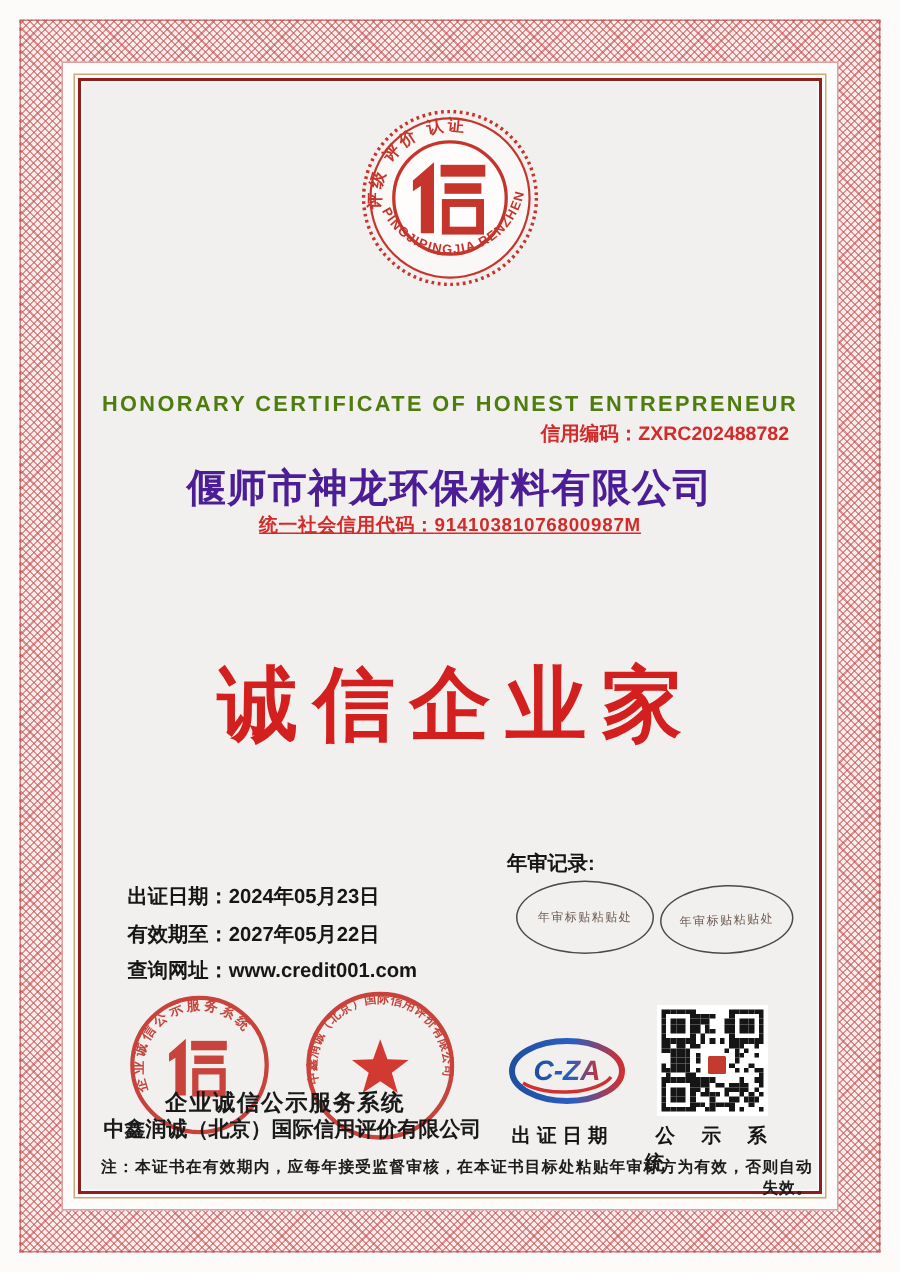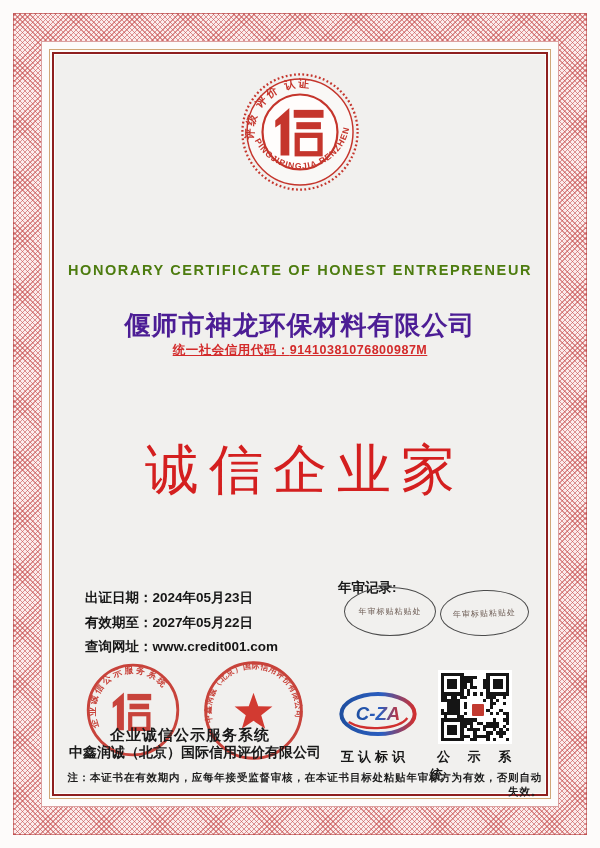--- a/index.html
+++ b/index.html
@@ -19,25 +19,25 @@
   .layer{position:absolute;inset:0;}
 
   .center{left:0;right:0;text-align:center;position:absolute;}
 
   .title{top:193px;font-size:45px;font-weight:900;letter-spacing:3px;color:#151515;font-family:"Liberation Sans","DejaVu Sans",sans-serif;}
   .subtitle{top:250px;font-size:14.5px;font-weight:bold;letter-spacing:1.6px;color:#4d7c0f;margin-top:12px;}
   .creditline{position:absolute;top:280px;right:74px;font-size:13px;font-weight:bold;color:#d32a2a;}
   .company{top:308px;font-size:26px;font-weight:900;color:#4c1d95;letter-spacing:1px;}
   .uscc{top:342px;font-size:12.5px;font-weight:bold;color:#d32a2a;letter-spacing:.5px;text-decoration:underline;}
   .person{top:376px;font-size:42px;font-weight:900;letter-spacing:16px;color:#121212;text-indent:16px;}
-  .honor{top:434px;font-size:54px;font-weight:400;letter-spacing:10px;color:#d41f1f;text-indent:10px;}
+  .honor{top:434px;font-size:54px;font-weight:700;letter-spacing:10px;color:#d41f1f;text-indent:10px;}
 
   .fields{position:absolute;left:85px;top:549px;margin-top:37px;}
   .field-row{font-size:13.5px;font-weight:bold;color:#161616;line-height:24.5px;white-space:nowrap;}
-  .annual-label{position:absolute;left:338px;top:579px;font-size:13.5px;font-weight:bold;color:#161616;}
+  .annual-label{position:absolute;left:338px;top:567px;font-size:13.5px;font-weight:bold;color:#161616;}
   .oval{position:absolute;border:1.4px solid #4a4a4a;border-radius:50%;display:flex;align-items:center;justify-content:center;}
   .oval1{left:344px;top:587px;width:90px;height:47px;}
   .oval2{left:440px;top:590px;width:87px;height:44px;transform:rotate(-2deg);}
   .oval span{font-size:8px;color:#6b5a52;letter-spacing:1px;}
 
   .seal{position:absolute;opacity:.92;}
   .seal1{left:84px;top:661px;}
   .seal2{left:202px;top:659px;}
 
   .org1{top:726px;left:40px;width:300px;position:absolute;text-align:center;font-size:15px;font-weight:900;color:#191919;letter-spacing:1px;}
@@ -85,20 +85,21 @@
       <text font-size="12" font-weight="bold" fill="#c5352c" letter-spacing="2.5">
         <textPath href="#arcTop" startOffset="8">评级 评价 认证</textPath>
       </text>
       <text font-size="9.5" font-weight="bold" fill="#c5352c" letter-spacing="1">
         <textPath href="#arcBot" startOffset="14">PINGJIPINGJIA RENZHENG</textPath>
       </text>
       <use href="#xinlogo" transform="translate(42,41) scale(0.96)"></use>
     </svg>
 
     <div class="center subtitle">HONORARY CERTIFICATE OF HONEST ENTREPRENEUR</div>
+    <div class="creditline"><span>信用编码：</span><span>ZXRC202488782</span></div>
 
     <div class="center company">偃师市神龙环保材料有限公司</div>
     <div class="center uscc"><span>统一社会信用代码：</span><span>91410381076800987M</span></div>
     <div class="center honor">诚信企业家</div>
 
     <div class="fields">
       <div class="field-row"><span>出证日期：</span><span>2024年05月23日</span></div>
       <div class="field-row"><span>有效期至：</span><span>2027年05月22日</span></div>
       <div class="field-row"><span>查询网址：</span><span>www.credit001.com</span></div>
     </div>
@@ -141,21 +142,21 @@
         <linearGradient id="czag" x1="0" y1="0" x2="1" y2="0">
           <stop offset="0" stop-color="#1f4fa0"></stop>
             <stop offset="0.55" stop-color="#2b5ec0"></stop>
             <stop offset="1" stop-color="#d03030"></stop>
         </linearGradient>
       </defs>
       <ellipse cx="60" cy="40" rx="55" ry="30" fill="none" stroke="url(#czag)" stroke-width="6"></ellipse>
       <path d="M 16,52 A 50,22 0 0 0 104,46" fill="none" stroke="#d03030" stroke-width="3.5"></path>
       <text x="60" y="49" text-anchor="middle" font-size="28" font-style="italic" font-weight="900" fill="url(#czag)">C-ZA</text>
     </svg>
-    <div class="mutual">互认标识</div>
+    <div class="mutual">出证日期</div>
 
     <div class="qr-wrap">
       <div class="qr-grid">
           <b class="on"></b>
           <b class="on"></b>
           <b class="on"></b>
           <b class="on"></b>
           <b class="on"></b>
           <b class="on"></b>
           <b class="on"></b>

